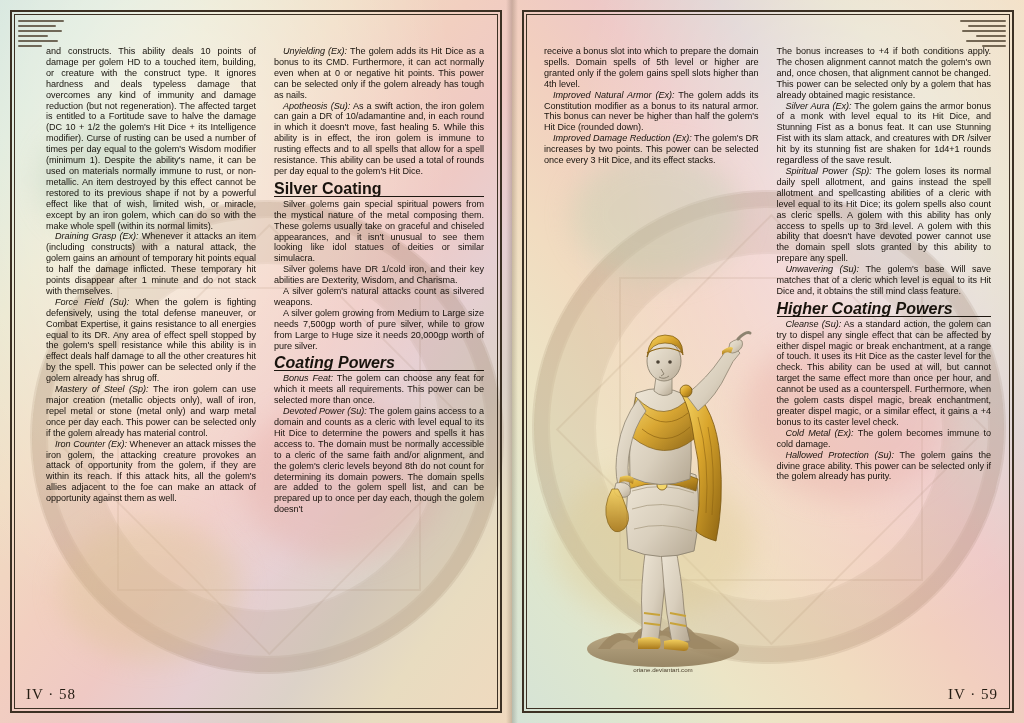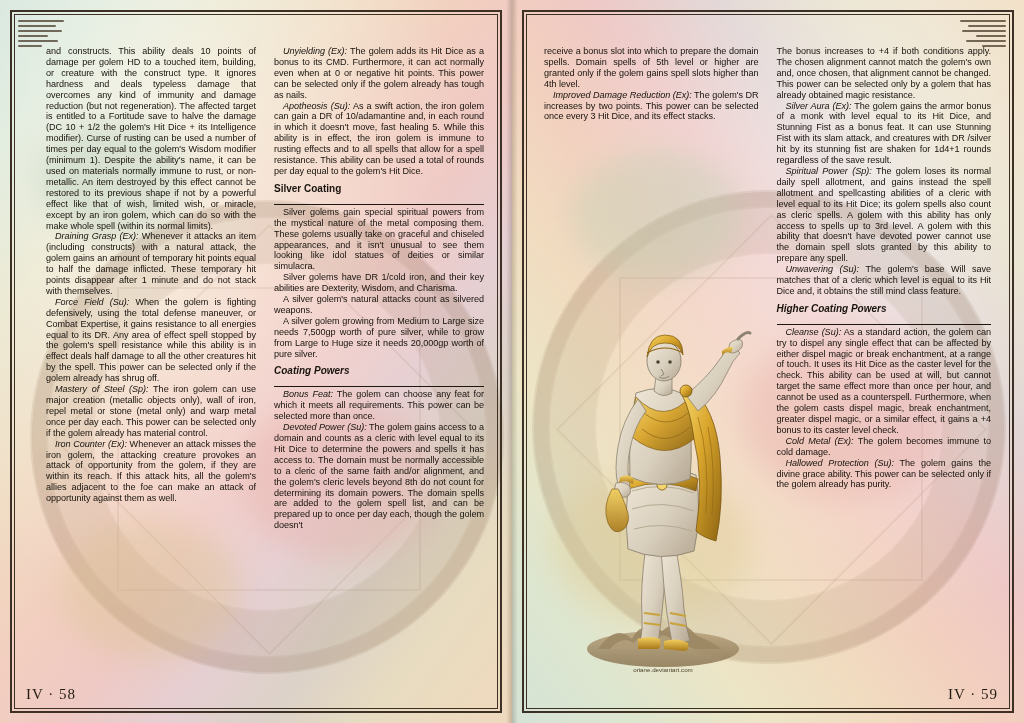--- a/index.html
+++ b/index.html
@@ -150,24 +150,24 @@
     color: #18130d;
     letter-spacing: -0.05px;
   }
   .col p {
     margin: 0 0 0 0;
     text-indent: 9px;
   }
   .col p.cont { text-indent: 0; }
   .head {
     font-weight: bold;
-    font-size: 10px;
+    font-size: 16px;
     margin: 7px 0 2px 0;
     border-bottom: 1.4px solid #1d1710;
-    padding-bottom: 9px;
+    padding-bottom: 1px;
     text-indent: 0;
     letter-spacing: 0px;
   }
   .head.italic { font-style: italic; }
   .abil { font-style: italic; font-weight: normal; margin-top: 40px; }
 
   
   .figure {
     position: absolute;
     left: 46px;
@@ -276,20 +276,21 @@
       <div class="ln" style="top:7px;width:38px;right:0;left:auto;"></div>
       <div class="ln" style="top:12px;width:44px;right:0;left:auto;"></div>
       <div class="ln" style="top:17px;width:30px;right:0;left:auto;"></div>
       <div class="ln" style="top:22px;width:40px;right:0;left:auto;"></div>
       <div class="ln" style="top:27px;width:24px;right:0;left:auto;"></div>
     </div>
 
     <div class="cols">
       <div class="col">
         <p class="cont">receive a bonus slot into which to prepare the domain spells. Domain spells of 5th level or higher are granted only if the golem gains spell slots higher than 4th level.</p>
+        <p><span class="abil">Improved Natural Armor (Ex):</span><span> The golem adds its Constitution modifier as a bonus to its natural armor. This bonus can never be higher than half the golem's Hit Dice (rounded down).</span></p>
         <p><span class="abil">Improved Damage Reduction (Ex):</span><span> The golem's DR increases by two points. This power can be selected once every 3 Hit Dice, and its effect stacks.</span></p>
 
       </div>
 
       <div class="col">
         <p class="cont">The bonus increases to +4 if both conditions apply. The chosen alignment cannot match the golem's own and, once chosen, that alignment cannot be changed. This power can be selected only by a golem that has already obtained magic resistance.</p>
         <p><span class="abil">Silver Aura (Ex):</span><span> The golem gains the armor bonus of a monk with level equal to its Hit Dice, and Stunning Fist as a bonus feat. It can use Stunning Fist with its slam attack, and creatures with DR /silver hit by its stunning fist are shaken for 1d4+1 rounds regardless of the save result.</span></p>
         <p><span class="abil">Spiritual Power (Sp):</span><span> The golem loses its normal daily spell allotment, and gains instead the spell allotment and spellcasting abilities of a cleric with level equal to its Hit Dice; its golem spells also count as cleric spells. A golem with this ability has only access to spells up to 3rd level. A golem with this ability that doesn't have devoted power cannot use the domain spell slots granted by this ability to prepare any spell.</span></p>
         <p><span class="abil">Unwavering (Su):</span><span> The golem's base Will save matches that of a cleric which level is equal to its Hit Dice and, it obtains the still mind class feature.</span></p>
 

